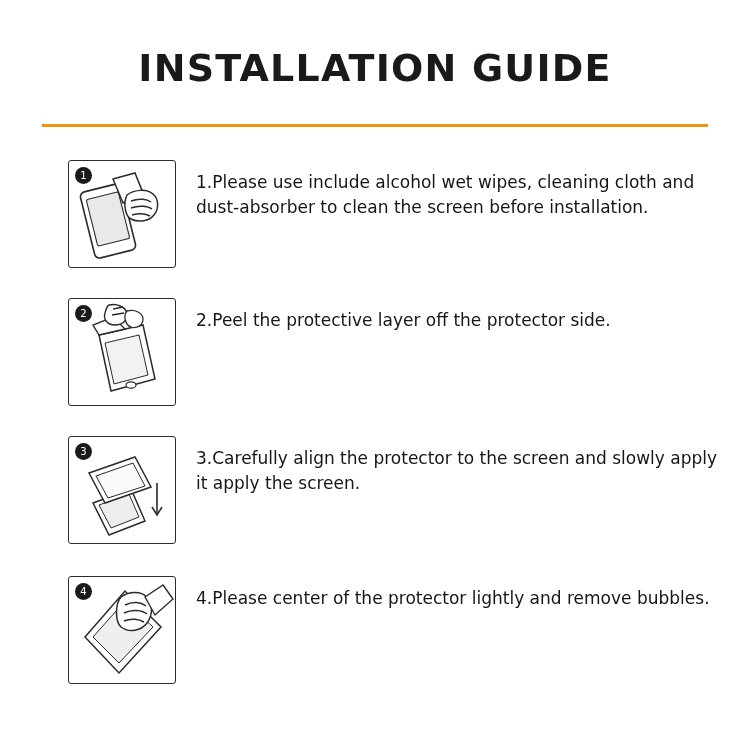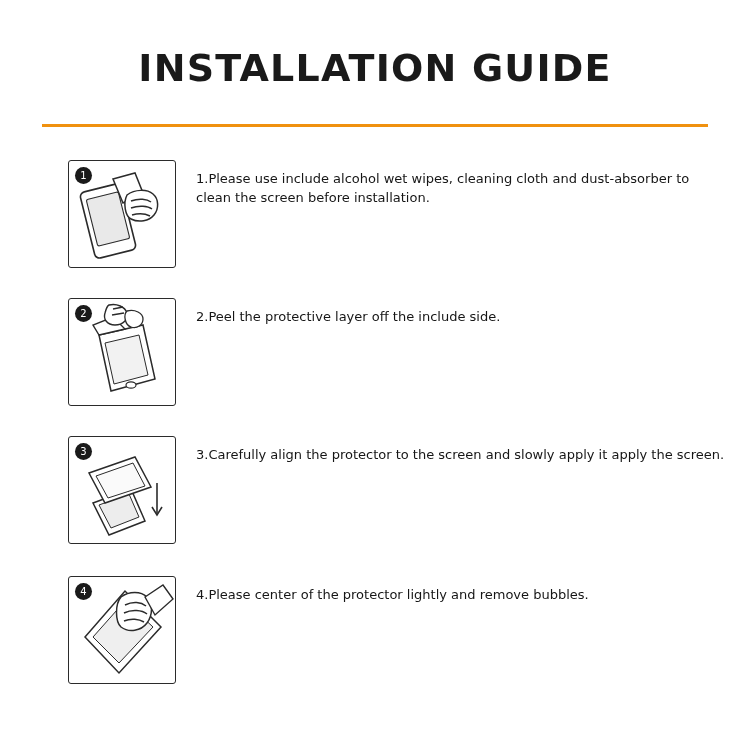--- a/index.html
+++ b/index.html
@@ -81,21 +81,21 @@
     color: #ffffff;
     font-size: 10px;
     line-height: 17px;
     text-align: center;
     font-family: "DejaVu Sans", sans-serif;
     z-index: 5;
   }
   .step-text {
     flex: 1 1 auto;
     margin-left: 20px;
-    font-size: 13px;
+    font-size: 17px;
     line-height: 1.45;
     color: #161616;
     padding-top: 10px;
     font-family: "DejaVu Sans", sans-serif;
   }
   .step-text .num {
     display: inline;
   }
   .s1 { margin-top: 10px; }
   .s2 { margin-top: 30px; }
@@ -173,21 +173,21 @@
           <g stroke="#2b2b2b" stroke-width="1.3" fill="#ffffff">
             <path d="M58 12 C66 10 74 14 74 20 C74 26 68 30 62 28 C56 26 54 16 58 12 Z"></path>
           </g>
 
           <g stroke="#2b2b2b" stroke-width="1.2" fill="#ffffff">
             <ellipse cx="62" cy="86" rx="5" ry="3.2"></ellipse>
           </g>
         </svg>
       </div>
       <div class="step-text">
-        <span class="num">2.</span><span>Peel the protective layer off the include side.</span>
+        <span class="num">2.</span><span>Peel the protective layer off the protector side.</span>
       </div>
     </div>
 
     <div class="step s3">
       <div class="step-figure">
         <span class="badge">3</span>
         <svg class="figsvg" width="108" height="108" viewBox="0 0 108 108">
 
           <g stroke="#2b2b2b" stroke-width="1.5" fill="#ffffff">
             <path d="M24 66 L62 52 L76 84 L40 98 Z"></path>

